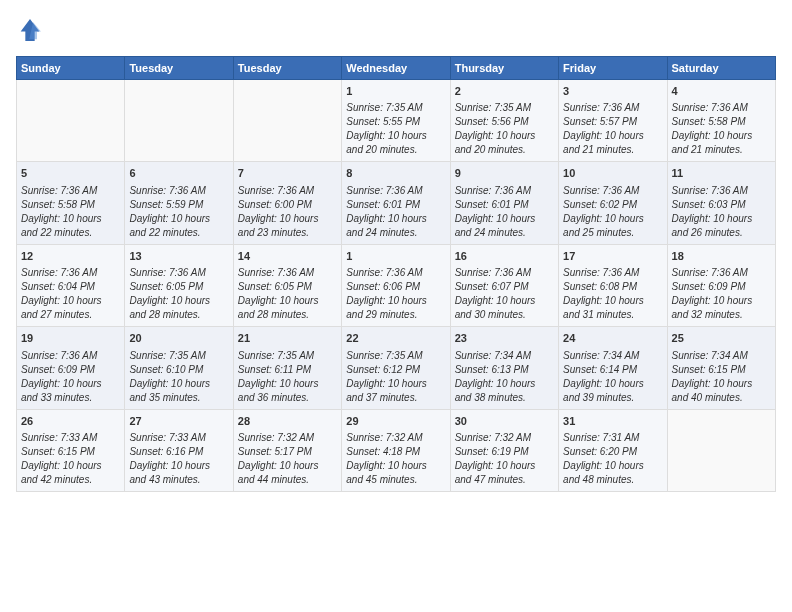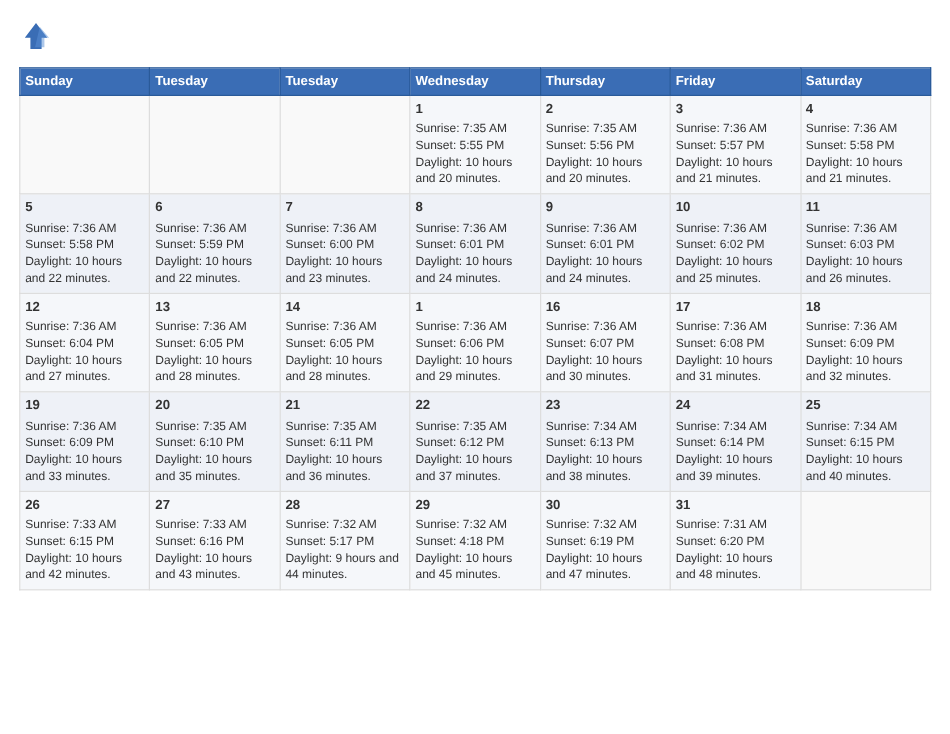--- a/index.html
+++ b/index.html
@@ -79,20 +79,21 @@
     }
     .day-num {
       font-weight: bold;
       font-size: 11px;
       display: block;
       margin-bottom: 2px;
     }
     .day-info {
       font-size: 10px;
       color: #333;
+      font-style: italic;
     }
     .empty { background: #f9f9f9 !important; }
   </style>
 </head>
 <body>
 
 <div class="header">
   <div class="logo">
     <svg class="logo-icon" viewBox="0 0 36 36">
       <rect x="0" y="0" width="36" height="36" fill="white"></rect>
@@ -349,21 +350,21 @@
           <span>Sunrise: 7:33 AM</span><br>
           <span>Sunset: 6:16 PM</span><br>
           <span>Daylight: 10 hours and 43 minutes.</span>
         </div>
         </td>
         <td>
           <span class="day-num">28</span>
         <div class="day-info">
           <span>Sunrise: 7:32 AM</span><br>
           <span>Sunset: 5:17 PM</span><br>
-          <span>Daylight: 9 hours and 44 minutes.</span>
+          <span>Daylight: 10 hours and 44 minutes.</span>
         </div>
         </td>
         <td>
           <span class="day-num">29</span>
         <div class="day-info">
           <span>Sunrise: 7:32 AM</span><br>
           <span>Sunset: 4:18 PM</span><br>
           <span>Daylight: 10 hours and 45 minutes.</span>
         </div>
         </td>

